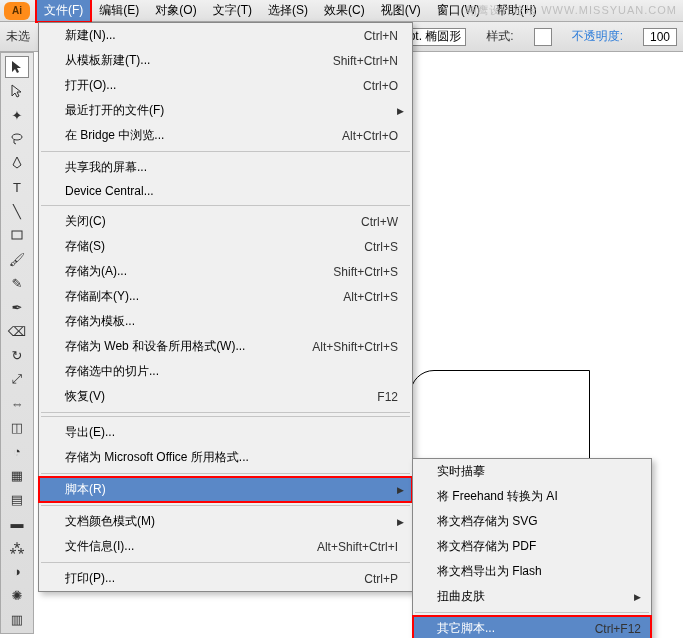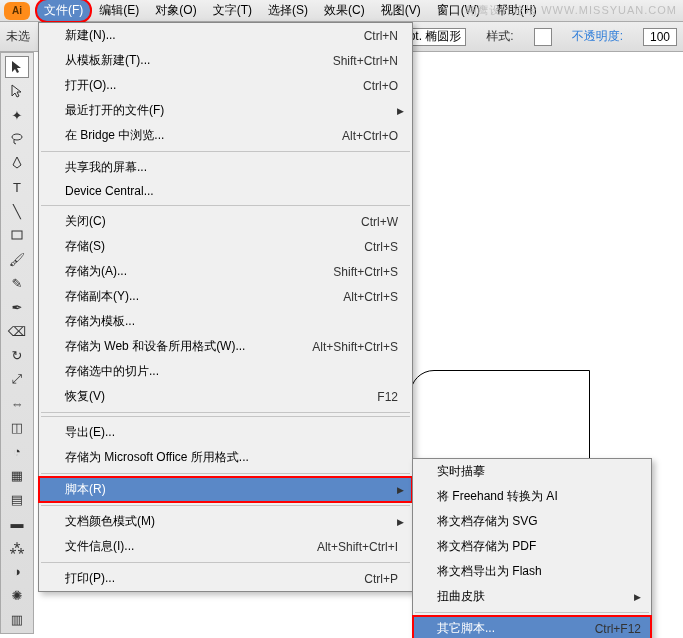--- a/index.html
+++ b/index.html
@@ -1,20 +1,20 @@
 <!DOCTYPE html>
 <html><head>
 <meta charset="utf-8">
 <style>
 * { margin: 0; padding: 0; box-sizing: border-box; font-family: "Microsoft YaHei", "SimSun", sans-serif; font-size: 12px; }
 body { background: #fff; width: 683px; height: 638px; overflow: hidden; position: relative; }
 
 .menubar { height: 22px; background: linear-gradient(#f0f0f0,#e0e0e0); display: flex; align-items: center; padding-left: 4px; border-bottom: 1px solid #aaa; }
 .menubar .app-icon { width: 26px; height: 18px; background: #ff8c1a; color: #5a3100; font-weight: bold; font-size: 10px; display: flex; align-items: center; justify-content: center; border-radius: 6px; margin-right: 6px; }
-.menubar .mitem { padding: 3px 8px; cursor: default; border-radius: 11px; }
+.menubar .mitem { padding: 3px 8px; cursor: default; }
 .menubar .mitem.active { background: #5a88c7; color: #fff; }
 .menubar .mitem.hl { outline: 2px solid #ff0000; outline-offset: -1px; }
 
 .toolbar { height: 30px; background: linear-gradient(#eee,#ddd); border-bottom: 1px solid #aaa; display: flex; align-items: center; padding: 0 6px; gap: 6px; }
 .toolbar .txt { color: #333; }
 .toolbar .swatch { width: 18px; height: 18px; background: #fff; border: 1px solid #888; }
 .toolbar .field { background: #fff; border: 1px solid #888; padding: 1px 4px; min-width: 60px; height: 18px; display: inline-flex; align-items: center; }
 .toolbar .field.num { min-width: 34px; justify-content: center; }
 
 .watermark { position: absolute; top: 3px; right: 6px; color: #bfbfbf; font-size: 11px; letter-spacing: 1px; z-index: 100; }

